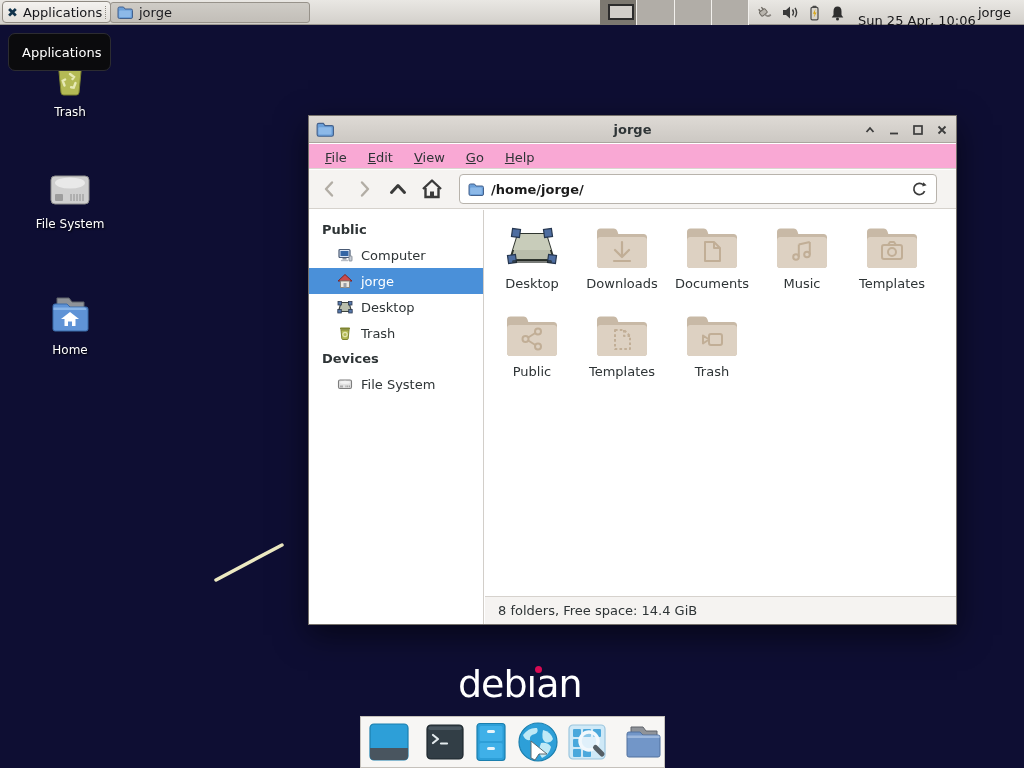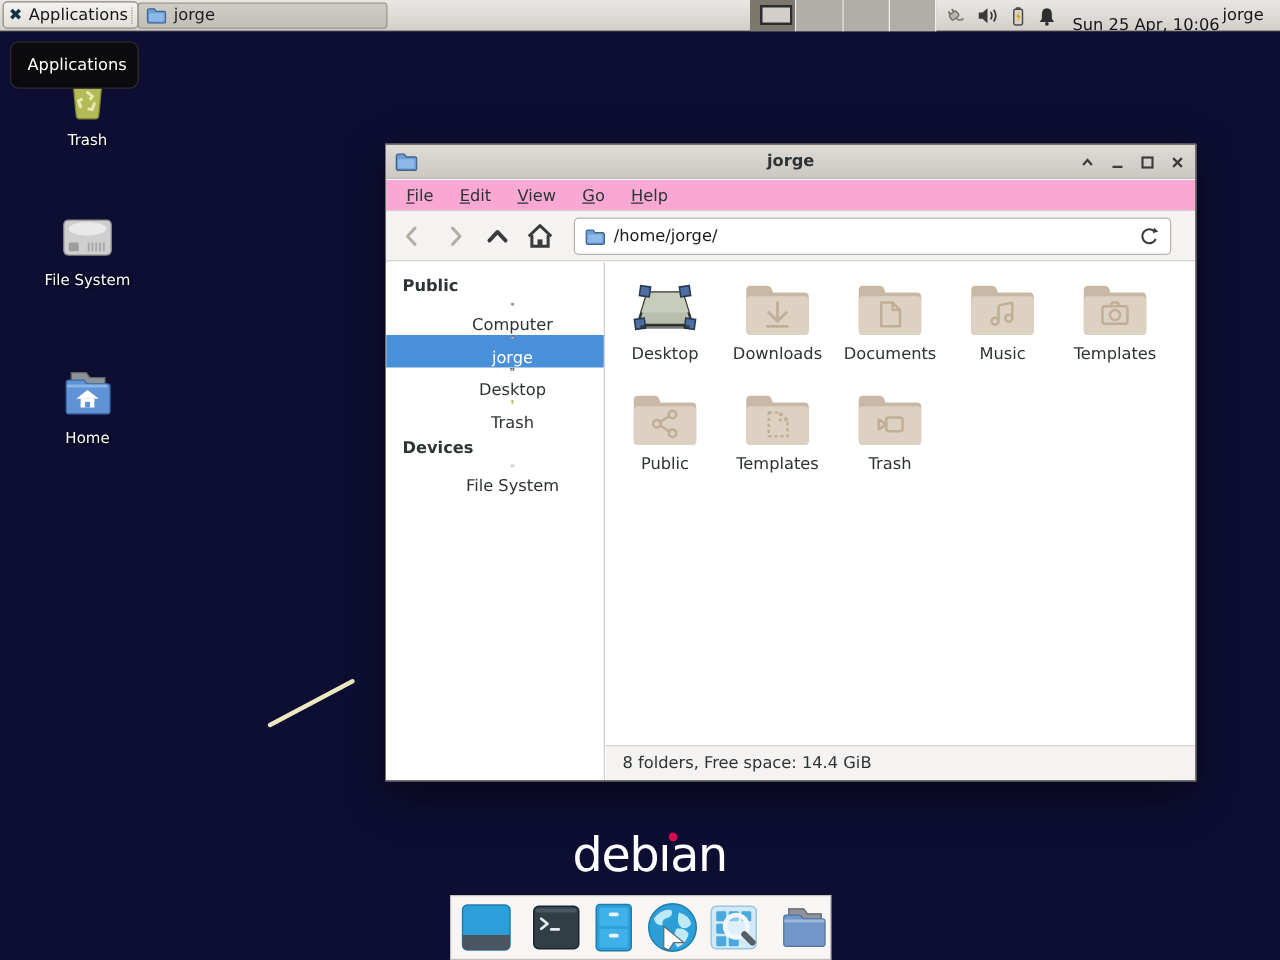--- a/index.html
+++ b/index.html
@@ -60,28 +60,28 @@
   .winctl { position:absolute; right:8px; top:0; height:27px; display:flex; align-items:center; gap:11px; }
   .winctl span { display:flex; width:13px; height:13px; align-items:center; justify-content:center; }
   .menubar { position:absolute; left:0; top:28px; width:100%; height:25px; background:#f9a8d4;
              border-bottom:1px solid #dad6d1; display:flex; align-items:flex-end; gap:5px; padding-left:8px; }
   .menu-item { font-size:13px; color:#2e3436; padding:3px 8px; border-radius:3px; }
   .toolbar { position:absolute; left:0; top:54px; width:100%; height:39px; background:#f5f3f1;
              border-bottom:1px solid #d6d2cd; display:flex; align-items:center; }
   .navbtn { width:34px; height:30px; display:flex; align-items:center; justify-content:center; border-radius:3px; }
   .navbtn:first-child { margin-left:4px; }
   .pathbar { margin-left:10px; width:478px; height:30px; background:#fff; border:1px solid #b8b3ac;
-             border-radius:4px; display:flex; align-items:center; padding:0 8px; gap:7px; }
+             border-radius:4px; display:flex; align-items:center; padding:0 8px; gap:7px;font-weight:bold; }
   .pathbar .ptext { flex:1; font-size:13px; color:#1a1a1a; }
   .body { position:absolute; left:0; top:94px; width:100%; height:414px; background:#fff; }
   .sidebar { position:absolute; left:0; top:0; width:175px; height:100%; background:#fff;
              border-right:1px solid #d2cec9; padding-top:7px; }
   .side-head { font-size:13px; font-weight:bold; color:#2e3436; padding:5px 0 5px 13px; }
   .side-item { height:26px; display:flex; align-items:center; gap:8px; padding-left:28px;
-               font-size:13px; color:#2e3436;flex-direction:column; }
+               font-size:13px; color:#2e3436; }
   .side-item.sel { background:#4a90d9; color:#fff; }
   .grid { position:absolute; left:176px; top:0; right:0; bottom:28px; padding:8px 0 0 2px;
           display:flex; flex-wrap:wrap; align-content:flex-start; }
   .gitem { width:90px; height:88px; display:flex; flex-direction:column; align-items:center; padding-top:6px; }
   .gitem .glbl { margin-top:4px; font-size:13px; color:#2e3436; }
   .statusbar { position:absolute; left:176px; right:0; bottom:0; height:28px; background:#f5f3f1;
                border-top:1px solid #d6d2cd; display:flex; align-items:center; padding-left:13px;
                font-size:13px; color:#2e3436; }
 
   

